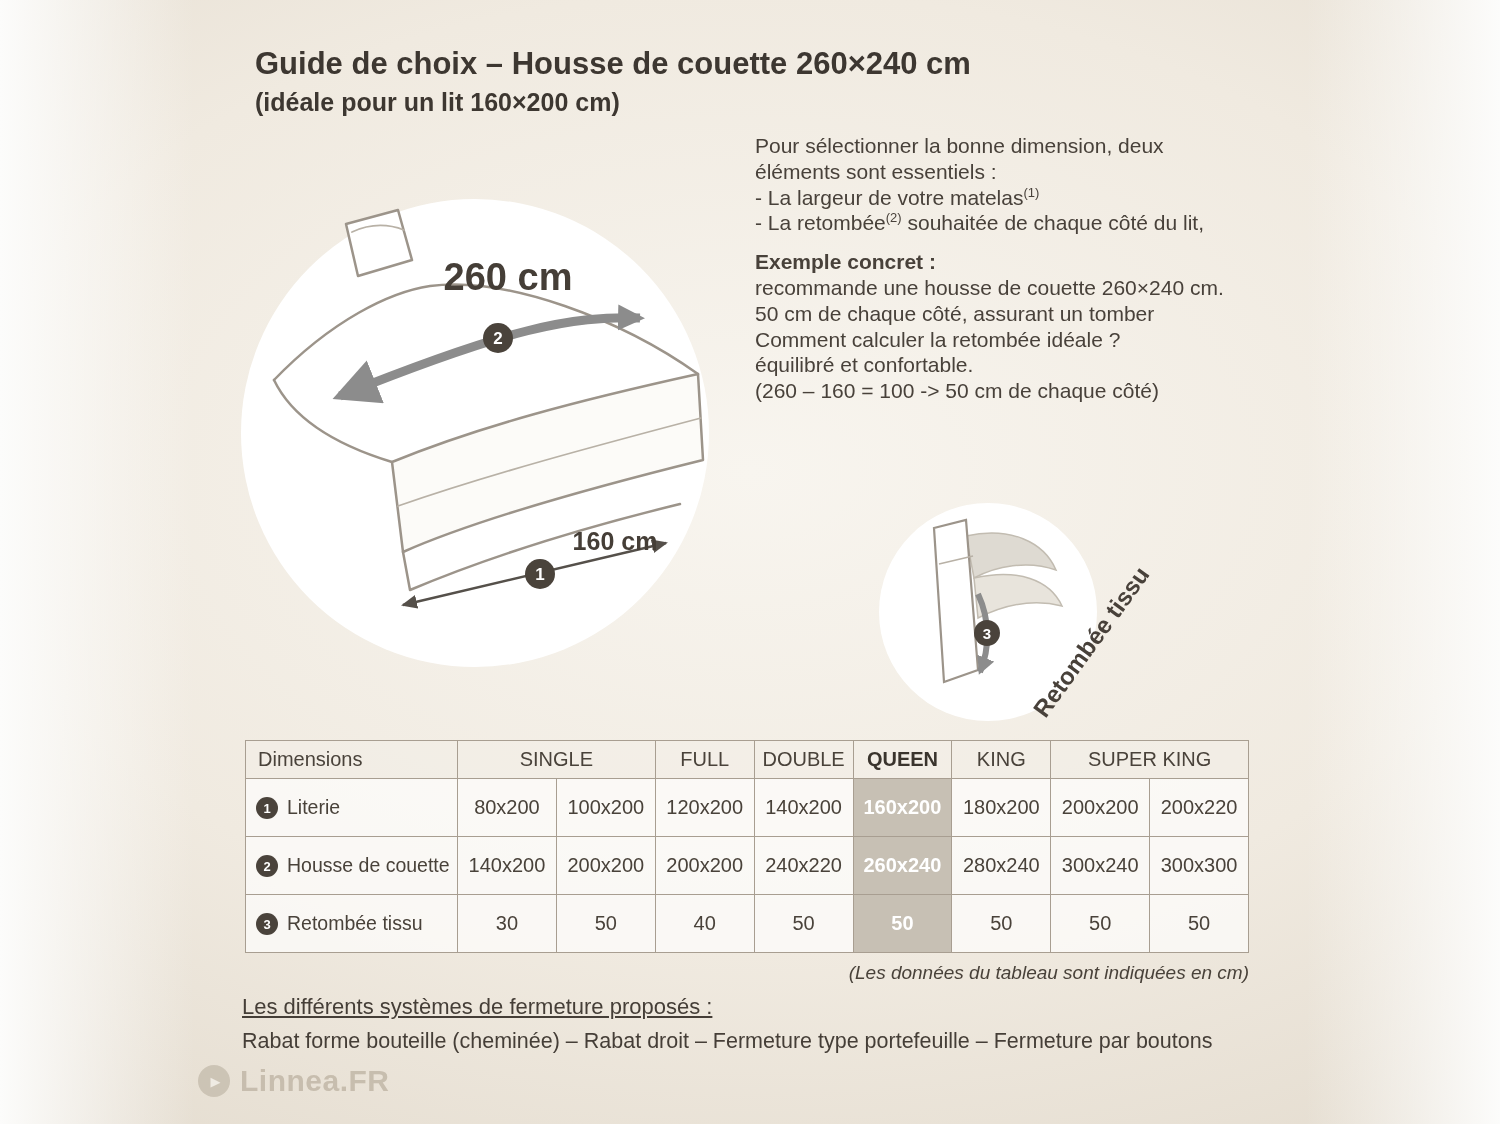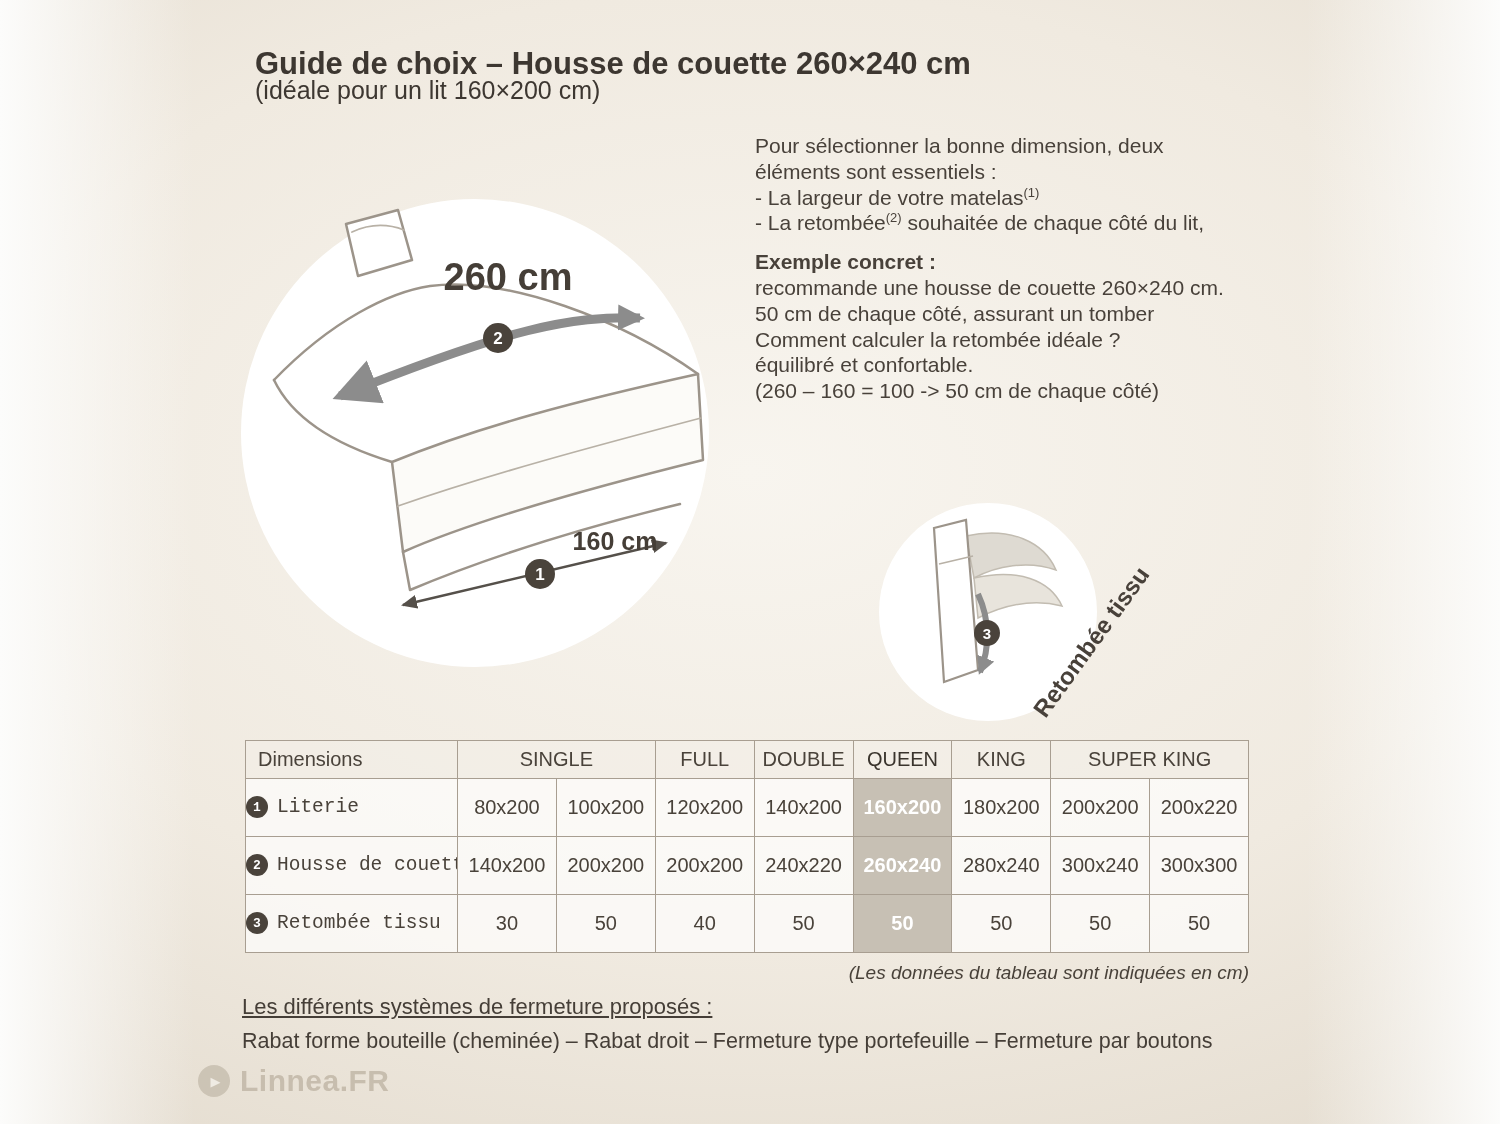--- a/index.html
+++ b/index.html
@@ -4,42 +4,42 @@
 <style>
   html,body{margin:0;padding:0;background:#fff;}
   .canvas{
     position:relative;width:1500px;height:1124px;overflow:hidden;
     font-family:"Liberation Sans",sans-serif;color:#48413a;
     background:
       linear-gradient(to right,#fcfcfb 0%,rgba(252,252,251,0) 13%,rgba(252,252,251,0) 87%,#fcfcfb 100%),
       radial-gradient(115% 95% at 50% 42%, #f8f5ef 0%, #f0eae0 45%, #e3dbce 78%, #d5cbbd 100%);
   }
   .title{position:absolute;left:255px;top:46px;font-size:31px;font-weight:bold;color:#3d3731;}
-  .subtitle{position:absolute;left:255px;top:76px;font-size:25px;font-weight:normal;color:#3d3731;}
+  .subtitle{position:absolute;left:255px;top:88px;font-size:25px;font-weight:bold;color:#3d3731;}
 
   .text-col{position:absolute;left:755px;top:133px;width:525px;font-size:21px;line-height:25.8px;color:#48413a;}
   .t-line{white-space:nowrap;}
   .example-heading{font-weight:bold;margin-top:13px;}
   sup{font-size:13px;line-height:0;}
 
   .big-circle{position:absolute;left:240px;top:198px;width:470px;height:470px;}
   .small-circle{position:absolute;left:878px;top:502px;width:220px;height:220px;}
   .drop-label{
     position:absolute;left:994px;top:628px;width:195px;text-align:center;
     font-size:24px;font-weight:bold;color:#48413a;transform:rotate(-54deg);
   }
 
   .table-wrap{position:absolute;left:245px;top:740px;width:1004px;}
   table{width:100%;border-collapse:collapse;table-layout:fixed;}
   th,td{border:1px solid #a89e91;text-align:center;font-weight:normal;color:#49423a;overflow:hidden;padding:0;}
   thead th{height:37px;font-size:20px;background:rgba(243,239,231,0.55);}
   tbody td{height:57px;font-size:20px;background:rgba(255,255,255,0.66);}
   th.dims{text-align:left;padding-left:12px;}
-  th.queen{font-weight:normal;color:#3a342d;}
-  td.rowlbl{text-align:left;font-size:19.5px;white-space:nowrap;font-family:Liberation Mono, monospace;}
+  th.queen{font-weight:bold;color:#3a342d;}
+  td.rowlbl{text-align:left;padding-left:10px;font-size:19.5px;white-space:nowrap;}
   .hl{background:#c7c0b4 !important;color:#ffffff !important;font-weight:bold;}
   .badge{
     display:inline-flex;align-items:center;justify-content:center;
     width:22px;height:22px;border-radius:50%;background:#4a433b;color:#fff;
     font-size:13px;font-weight:bold;margin-right:9px;vertical-align:middle;
   }
   .table-note{position:absolute;left:245px;top:962px;width:1004px;text-align:right;font-style:italic;font-size:19px;color:#49423a;}
 
   .closures-heading{position:absolute;left:242px;top:994px;font-size:22px;text-decoration:underline;color:#453e37;}
   .closures-text{position:absolute;left:242px;top:1029px;font-size:21.5px;color:#453e37;white-space:nowrap;}

